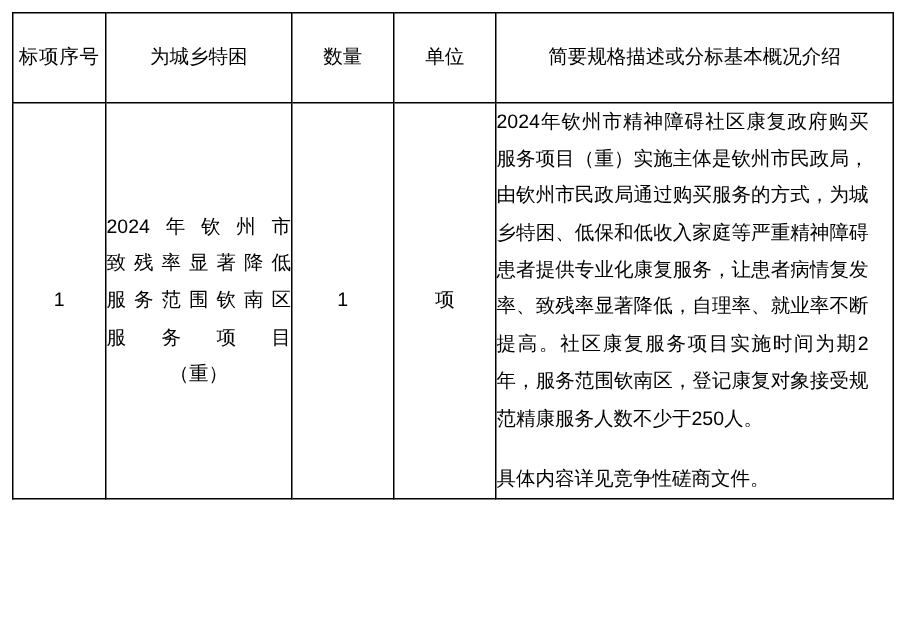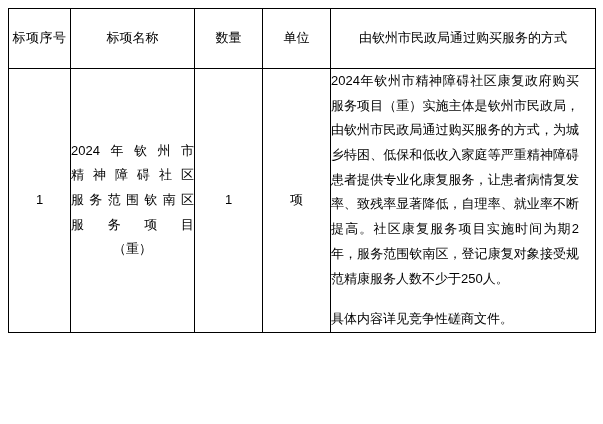--- a/index.html
+++ b/index.html
@@ -105,40 +105,40 @@
       <col class="c2">
       <col class="c3">
       <col class="c4">
     </colgroup>
     <thead>
       <tr>
         <th class="two-line">
           <span class="hdr-wrap">标项序号</span>
         </th>
         <th>
-          <span class="hdr-wrap">标项名称</span>
+          <span class="hdr-wrap">为城乡特困</span>
         </th>
         <th>
           <span class="hdr-wrap">数量</span>
         </th>
         <th>
           <span class="hdr-wrap">单位</span>
         </th>
         <th>
-          <span class="hdr-wrap">由钦州市民政局通过购买服务的方式</span>
+          <span class="hdr-wrap">简要规格描述或分标基本概况介绍</span>
         </th>
       </tr>
     </thead>
     <tbody>
       <tr>
         <td class="num-cell">1</td>
         <td class="name-cell">
           <span class="name-lines">
             <span>2024年钦州市</span>
-            <span>精神障碍社区</span>
+            <span>致残率显著降低</span>
             <span>服务范围钦南区</span>
             <span>服 务 项 目</span>
             <span class="last">（重）</span>
           </span>
         </td>
         <td class="qty-cell">1</td>
         <td class="unit-cell">项</td>
         <td class="desc-cell">
           <p>2024年钦州市精神障碍社区康复政府购买服务项目（重）实施主体是钦州市民政局，由钦州市民政局通过购买服务的方式，为城乡特困、低保和低收入家庭等严重精神障碍患者提供专业化康复服务，让患者病情复发率、致残率显著降低，自理率、就业率不断提高。社区康复服务项目实施时间为期2年，服务范围钦南区，登记康复对象接受规范精康服务人数不少于250人。</p>
           <p>具体内容详见竞争性磋商文件。</p>

